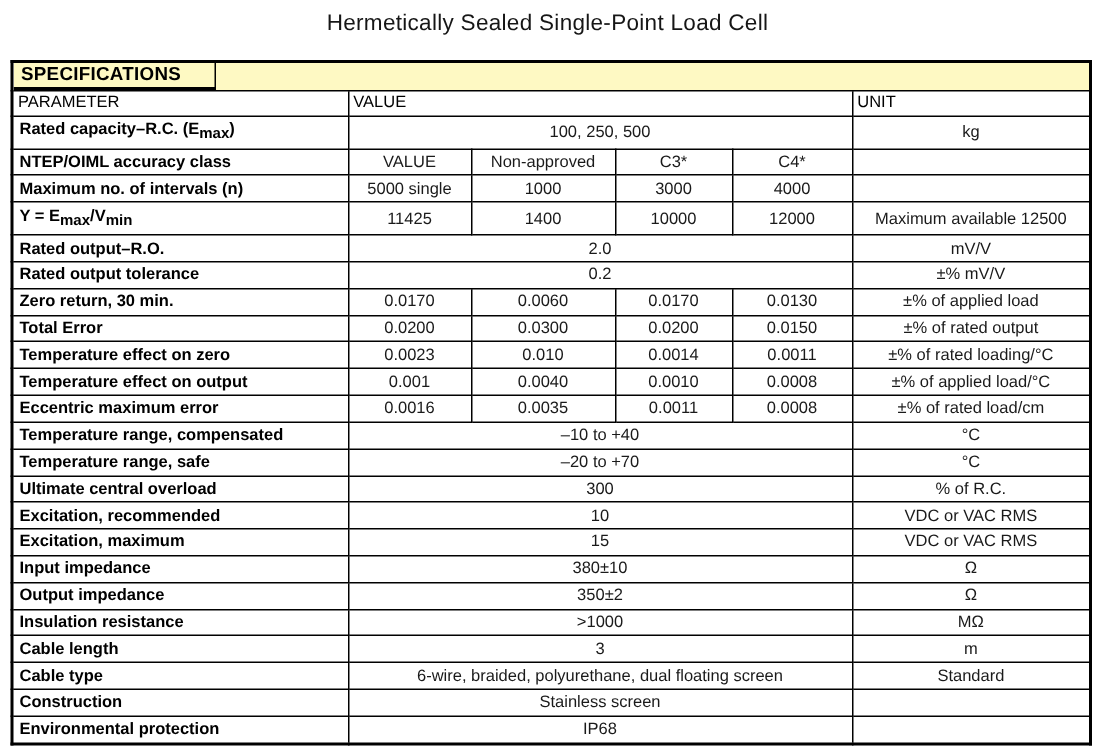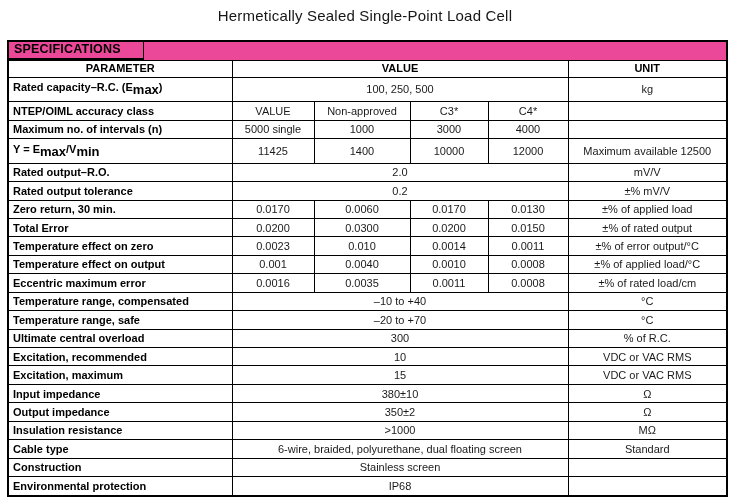--- a/index.html
+++ b/index.html
@@ -27,39 +27,39 @@
     border:1px solid #000;
     font-size:11px;
     line-height:1.1;
     padding:0 3px;
     overflow:hidden;
     white-space:nowrap;
     vertical-align:middle;
   }
   tr.bar { height:19px; }
   tr.bar td {
-    background:#ec4899;
+    background:#fef9c3;
     padding:0;
     border-bottom:1px solid #000;
   }
   .spec-box {
     width:135px; height:100%;
     box-sizing:border-box;
     border-right:1px solid #000;
     border-bottom:2px solid #000;
     font-weight:bold; font-size:12.5px;
     display:flex; align-items:center;
     padding-left:5px;
     letter-spacing:0.2px;
   }
   tr.head { height:17px; }
-  .hdr { font-weight:bold; text-align:center; }
+  .hdr { font-weight:normal; }
   .param { text-align:left; font-weight:bold; padding-left:4px !important; }
   .val, .unit { text-align:center; color:#1a1a1a; }
-  sub { font-size:13px; }
+  sub { font-size:10px; }
 </style>
 </head>
 <body>
 
 <div class="title">Hermetically Sealed Single-Point Load Cell</div>
 
 <table class="spec">
   <colgroup>
     <col style="width:224px">
       <col style="width:82px">
@@ -145,21 +145,21 @@
     <td class="val">0.0150</td>
     <td class="unit">±% of rated output</td>
   </tr>
 
   <tr>
     <td class="param">Temperature effect on zero</td>
     <td class="val">0.0023</td>
     <td class="val">0.010</td>
     <td class="val">0.0014</td>
     <td class="val">0.0011</td>
-    <td class="unit">±% of error output/°C</td>
+    <td class="unit">±% of rated loading/°C</td>
   </tr>
 
   <tr>
     <td class="param">Temperature effect on output</td>
     <td class="val">0.001</td>
     <td class="val">0.0040</td>
     <td class="val">0.0010</td>
     <td class="val">0.0008</td>
     <td class="unit">±% of applied load/°C</td>
   </tr>
@@ -215,20 +215,25 @@
     <td class="val" colspan="4">350±2</td>
     <td class="unit">Ω</td>
   </tr>
 
   <tr>
     <td class="param">Insulation resistance</td>
     <td class="val" colspan="4">&gt;1000</td>
     <td class="unit">MΩ</td>
   </tr>
 
+  <tr>
+    <td class="param">Cable length</td>
+    <td class="val" colspan="4">3</td>
+    <td class="unit">m</td>
+  </tr>
 
   <tr>
     <td class="param">Cable type</td>
     <td class="val" colspan="4">6-wire, braided, polyurethane, dual floating screen</td>
     <td class="unit">Standard</td>
   </tr>
 
   <tr>
     <td class="param">Construction</td>
     <td class="val" colspan="4">Stainless screen</td>

